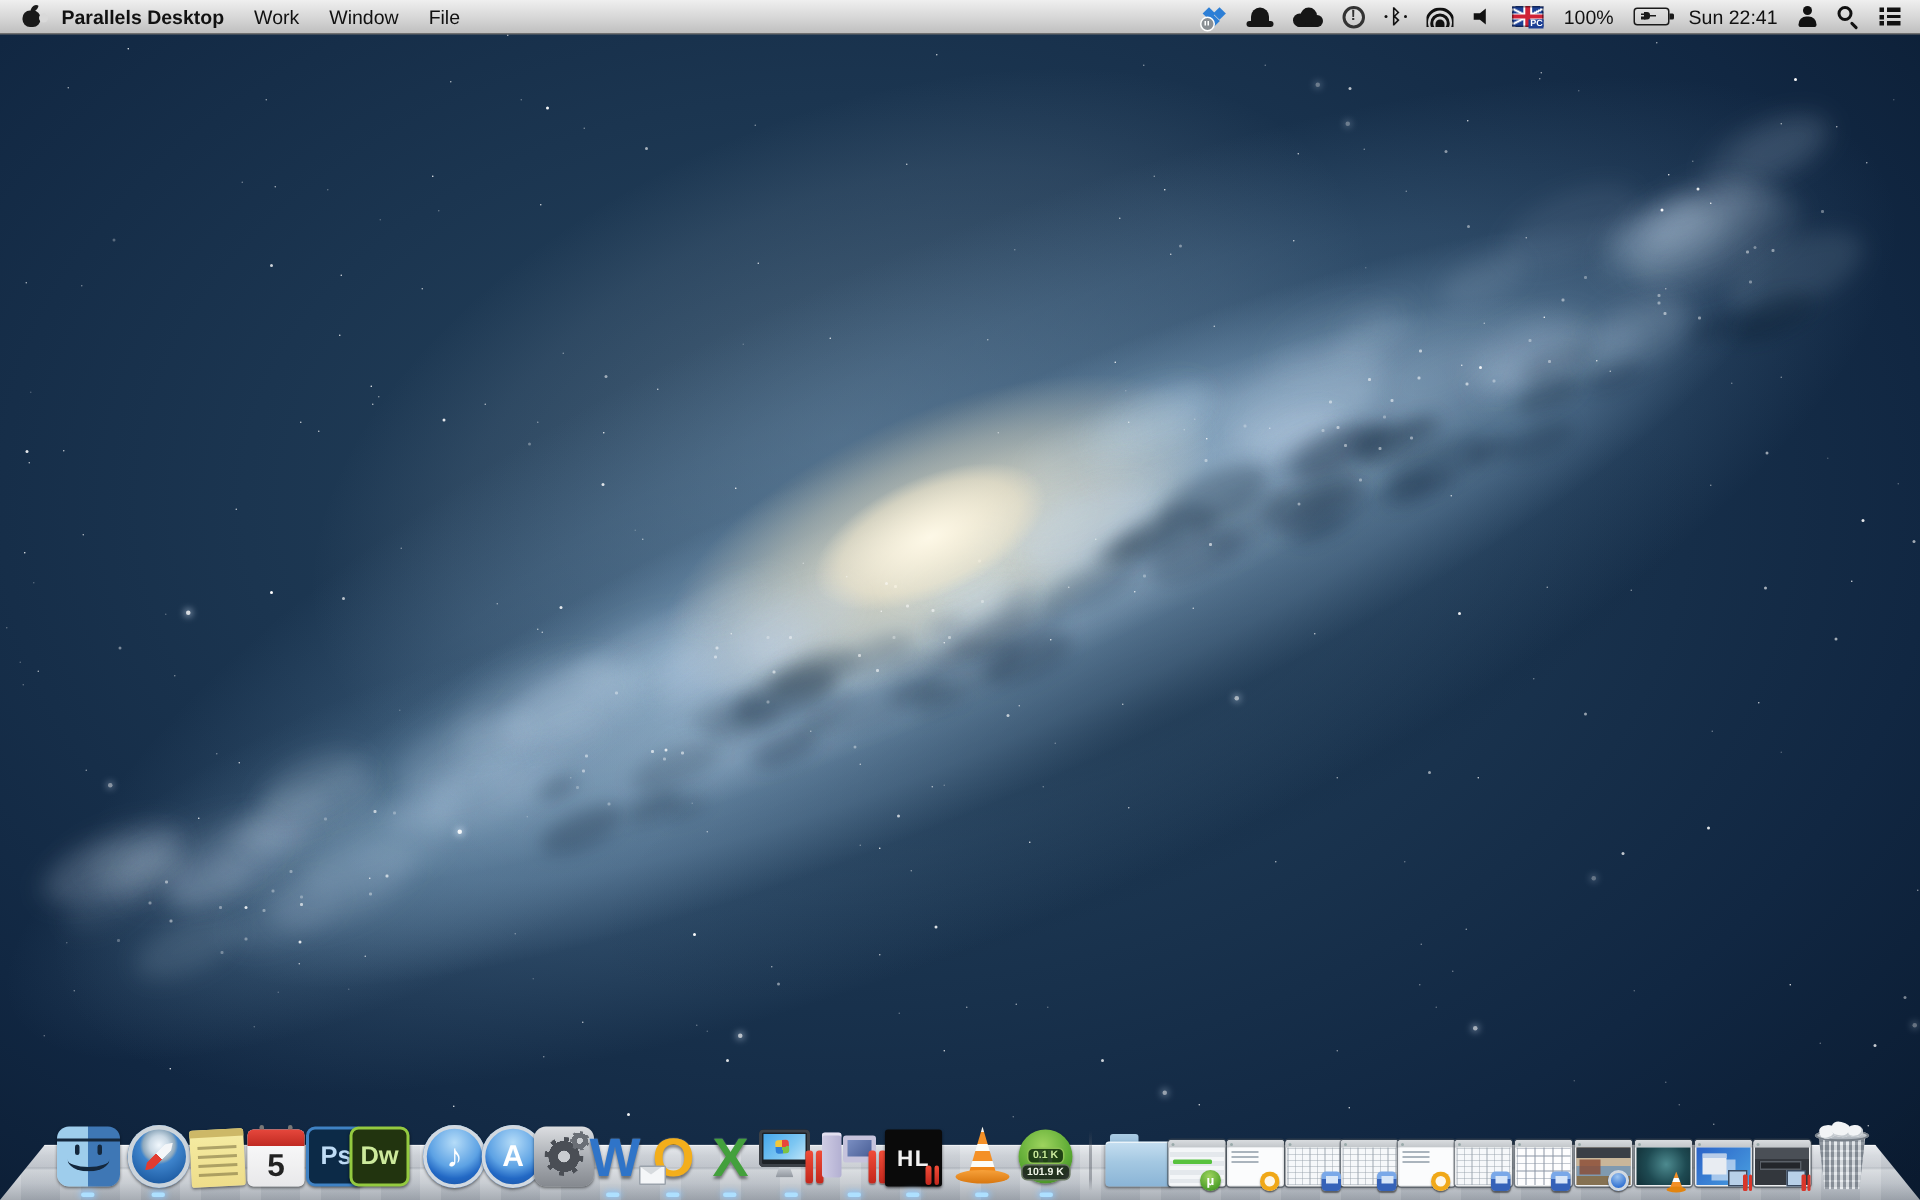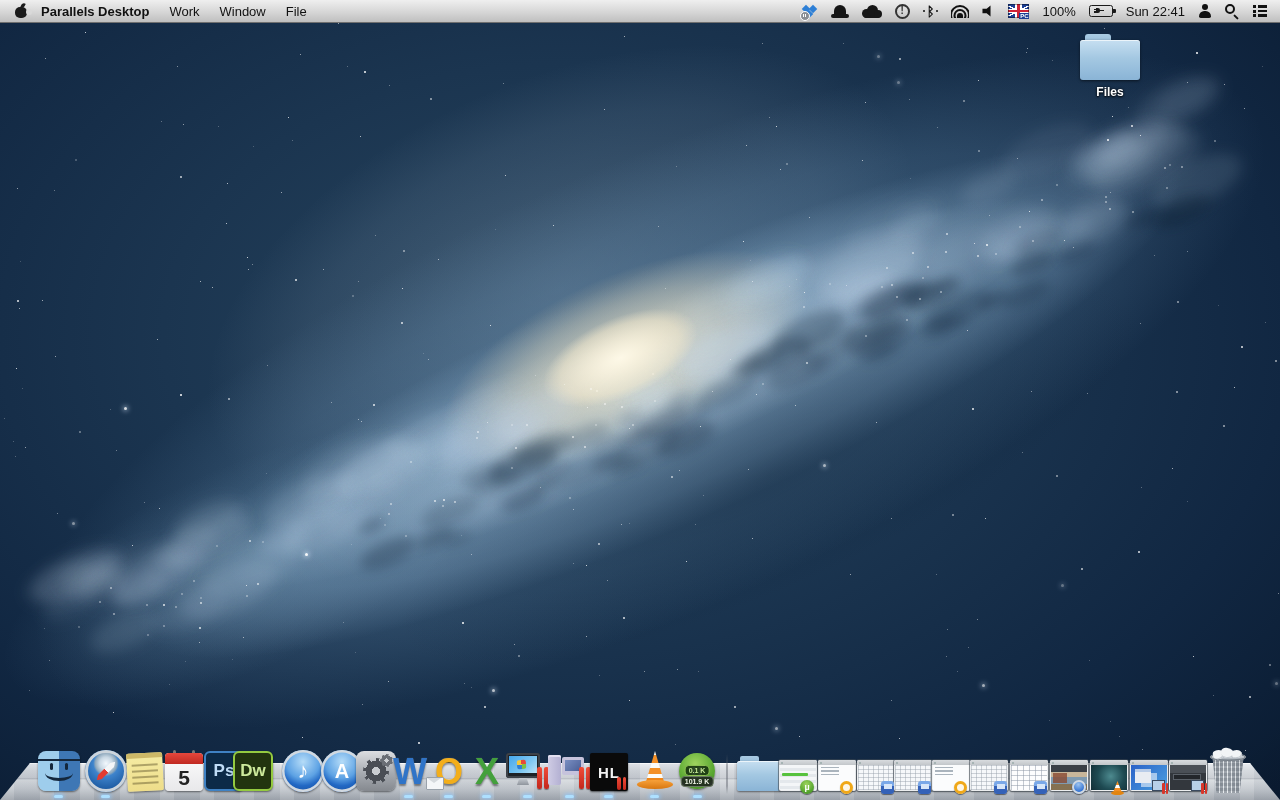--- a/index.html
+++ b/index.html
@@ -842,27 +842,20 @@
           <i class="handle"></i>
         </span>
       <span class="st nc">
           <i></i>
           <i></i>
           <i></i>
         </span>
     </div>
   </div>
 
-  <div class="desk-folder" style="left:1072px">
-    <div class="fold">
-        <i class="tab"></i>
-        <i class="body"></i>
-      </div>
-    <div class="desk-label">Files</div>
-  </div>
 
   <div id="dock">
     <div id="shelf"></div>
 
     <div class="dk" style="left:38px">
       <div class="ic-finder">
           <i class="hair"></i>
           <i class="eye e1"></i>
           <i class="eye e2"></i>
           <i class="smile"></i>

